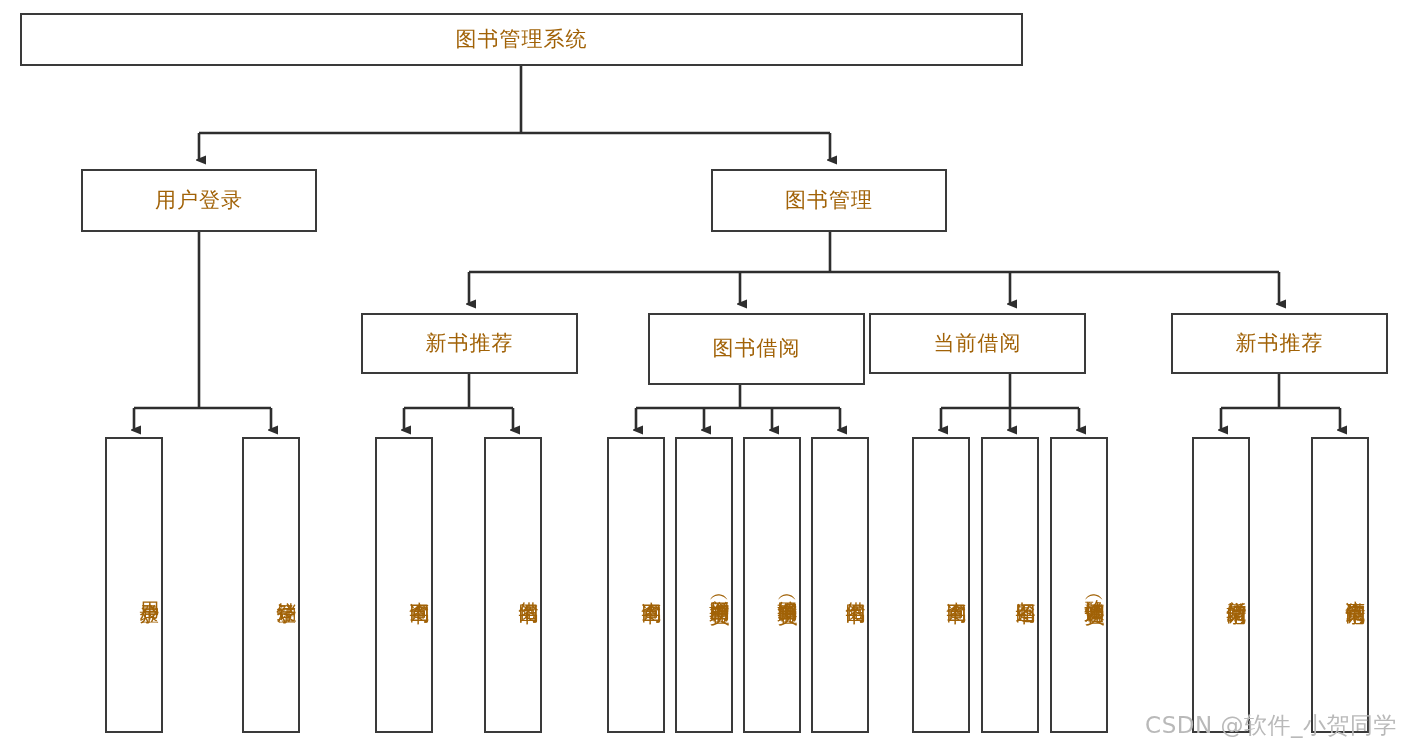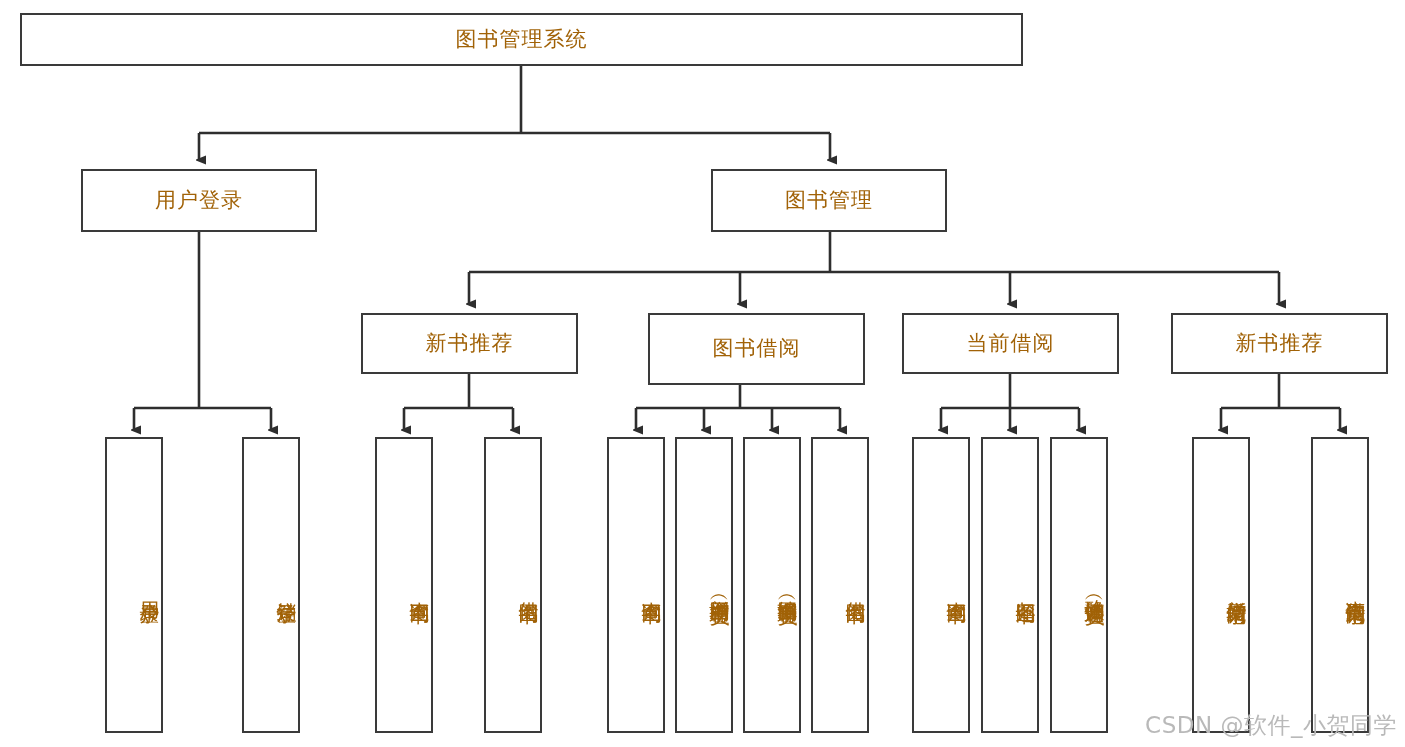--- a/index.html
+++ b/index.html
@@ -134,21 +134,21 @@
   </div>
 
   <div class="node h-label" style="left:361px; top:313px; width:217px; height:61px;">
     <span>新书推荐</span>
   </div>
 
   <div class="node h-label" style="left:632px; top:313px; width:217px; height:72px;margin-left:16px;">
     <span>图书借阅</span>
   </div>
 
-  <div class="node h-label" style="left:902px; top:313px; width:217px; height:61px;">
+  <div class="node h-label" style="left:869px; top:313px; width:217px; height:61px;">
     <span>当前借阅</span>
   </div>
 
   <div class="node h-label" style="left:1171px; top:313px; width:217px; height:61px;">
     <span>新书推荐</span>
   </div>
 
   <div class="node v-label" style="left:105px; top:437px; width:58px; height:296px;">
     <span class="vtext">用户登录</span>
   </div>

